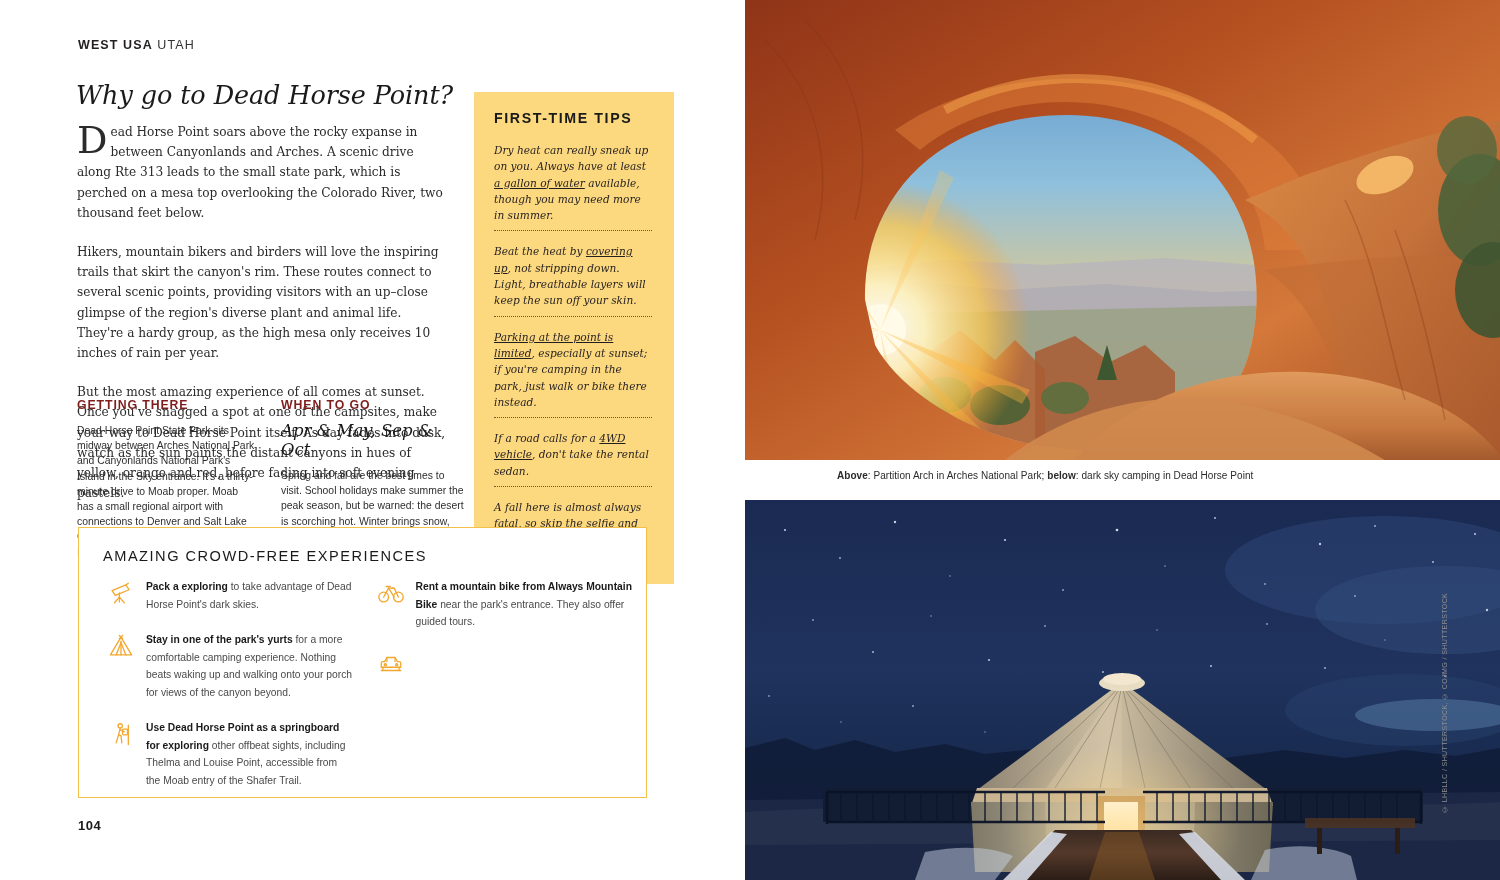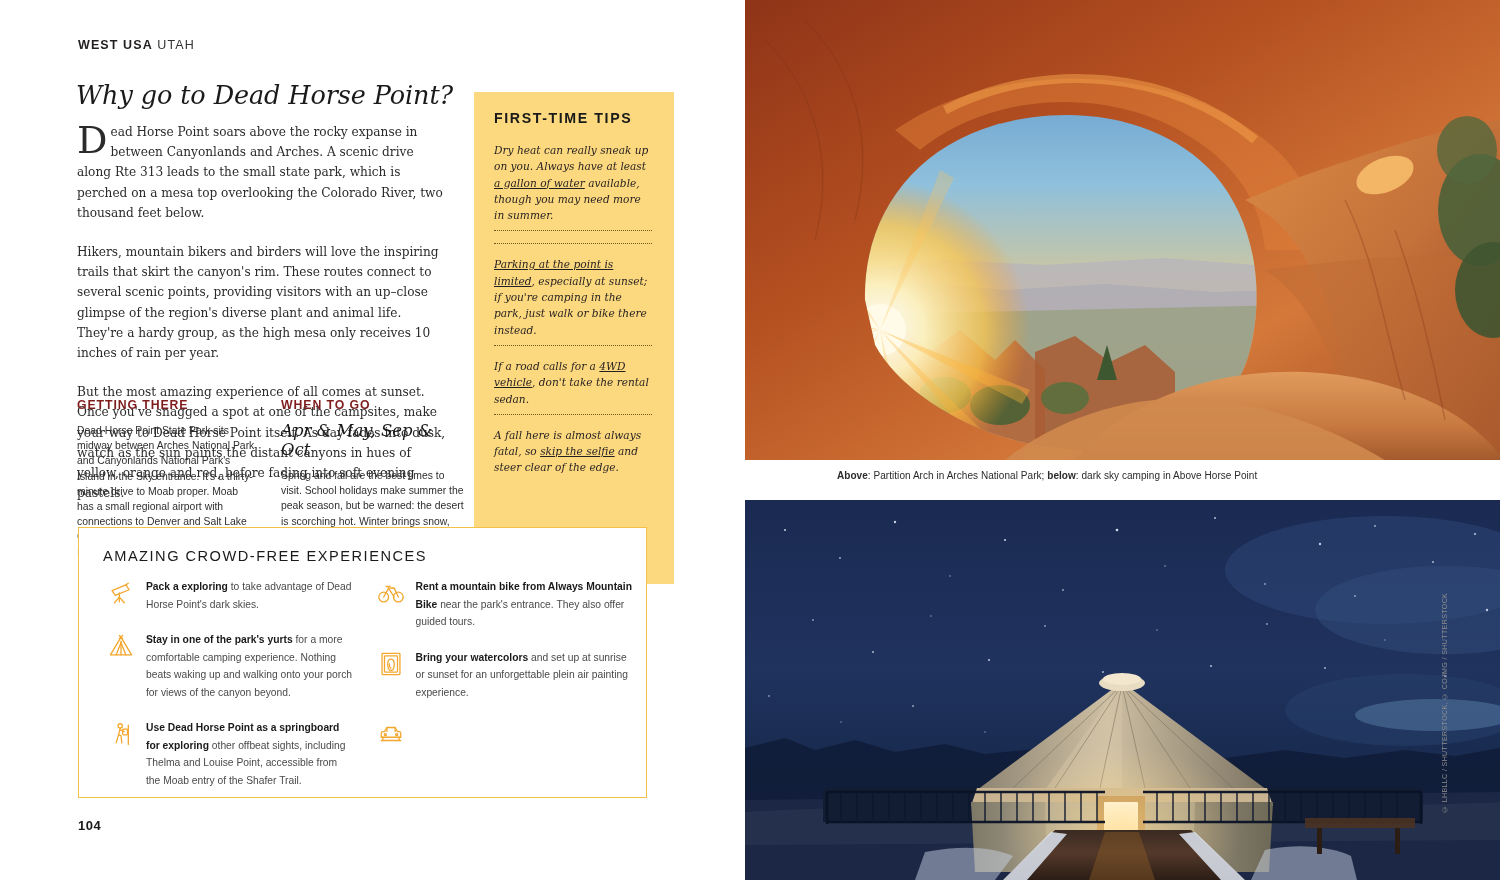--- a/index.html
+++ b/index.html
@@ -249,20 +249,21 @@
       <div class="ital-head">Apr &amp; May, Sep &amp; Oct</div>
       <p>Spring and fall are the best times to visit. School holidays make summer the peak season, but be warned: the desert is scorching hot. Winter brings snow, freezing temperatures and fewer crowds.</p>
     </div>
 
     <div class="tips-box">
       <div class="tips-inner">
         <div class="tips-title">FIRST-TIME TIPS</div>
         <div id="tips-list">
             <div class="tip"><span>Dry heat can really sneak up on you. Always have at least </span><u>a gallon of water</u><span> available, though you may need more in summer.</span></div>
             <div class="dotted-sep"></div>
+            <div class="tip"><span>Beat the heat by </span><u>covering up</u><span>, not stripping down. Light, breathable layers will keep the sun off your skin.</span></div>
             <div class="dotted-sep"></div>
             <div class="tip"><span></span><u>Parking at the point is limited</u><span>, especially at sunset; if you're camping in the park, just walk or bike there instead.</span></div>
             <div class="dotted-sep"></div>
             <div class="tip"><span>If a road calls for a </span><u>4WD vehicle</u><span>, don't take the rental sedan.</span></div>
             <div class="dotted-sep"></div>
             <div class="tip"><span>A fall here is almost always fatal, so </span><u>skip the selfie</u><span> and steer clear of the edge.</span></div>
           </div>
       </div>
     </div>
 
@@ -319,31 +320,20 @@
                   <path d="M13 10 L19 10"></path>
                   <path d="M25 21 L20 10 L17 10"></path>
                   <path d="M10 8 L15 8"></path>
                 </svg>
               </div>
               <div class="exp-text"><b>Rent a mountain bike from Always Mountain Bike</b><span> near the park's entrance. They also offer guided tours.</span></div>
             </div>
             <div class="exp-item">
               <div class="exp-icon">
                 <svg width="26" height="26" viewBox="0 0 32 32" fill="none" stroke="#f3a72e" stroke-width="1.6" stroke-linecap="round" stroke-linejoin="round">
-                  <rect x="5" y="3" width="22" height="26" rx="1"></rect>
-                  <rect x="8" y="6" width="16" height="20" rx="1"></rect>
-                  <path d="M16 10 C13 10 12 13 12 16 C12 21 13 24 16 24 C19 24 20 21 20 16 C20 13 19 10 16 10 Z"></path>
-                  <path d="M14 16 C14 19 15 21 16 21"></path>
-                </svg>
-              </div>
-              <div class="exp-text"><b>Bring your watercolors</b><span> and set up at sunrise or sunset for an unforgettable plein air painting experience.</span></div>
-            </div>
-            <div class="exp-item">
-              <div class="exp-icon">
-                <svg width="26" height="26" viewBox="0 0 32 32" fill="none" stroke="#f3a72e" stroke-width="1.6" stroke-linecap="round" stroke-linejoin="round">
                   <path d="M4 20 L4 15 C4 14 5 13 6 13 L8 13 L11 8 L21 8 L24 13 L26 13 C27 13 28 14 28 15 L28 20 Z"></path>
                   <path d="M11 8 L11 13"></path>
                   <path d="M21 8 L21 13"></path>
                   <circle cx="9" cy="17" r="1.3"></circle>
                   <circle cx="23" cy="17" r="1.3"></circle>
                   <path d="M6 20 L6 24"></path>
                   <path d="M26 20 L26 24"></path>
                   <path d="M4 24 L28 24"></path>
                 </svg>
               </div>
@@ -448,21 +438,21 @@
         <g stroke="#7e3316" stroke-width="1.5" opacity="0.3" fill="none">
           <path d="M20 40 C70 90 90 160 70 240"></path>
           <path d="M60 20 C110 70 130 140 110 220"></path>
           <path d="M600 200 C630 260 640 330 660 400"></path>
           <path d="M650 230 C672 290 686 350 700 420"></path>
         </g>
       </svg>
     </div>
 
     <div class="photo-caption">
-      <b>Above</b><span>: Partition Arch in Arches National Park; </span><b>below</b><span>: dark sky camping in Above Horse Point</span>
+      <b>Above</b><span>: Partition Arch in Arches National Park; </span><b>below</b><span>: dark sky camping in Dead Horse Point</span>
     </div>
 
     <div class="photo-bottom">
       <svg width="755" height="380" viewBox="0 0 755 380" preserveAspectRatio="xMidYMid slice">
         <defs>
           <linearGradient id="nightG" x1="0" y1="0" x2="0" y2="1">
             <stop offset="0%" stop-color="#1a2a52"></stop>
             <stop offset="45%" stop-color="#20335e"></stop>
             <stop offset="75%" stop-color="#16284b"></stop>
             <stop offset="100%" stop-color="#0d1830"></stop>

